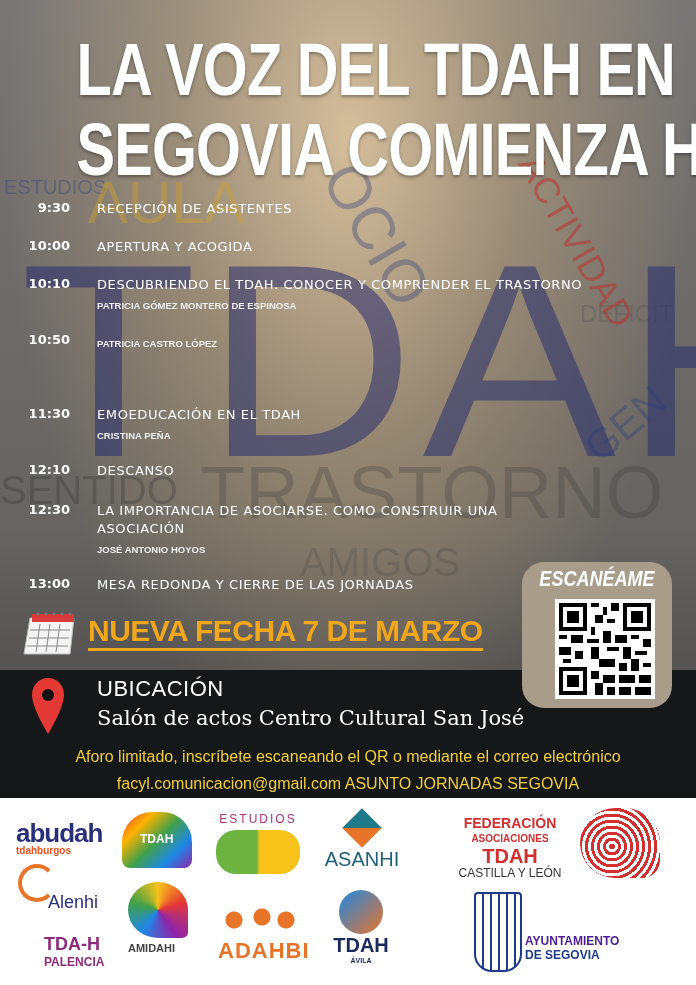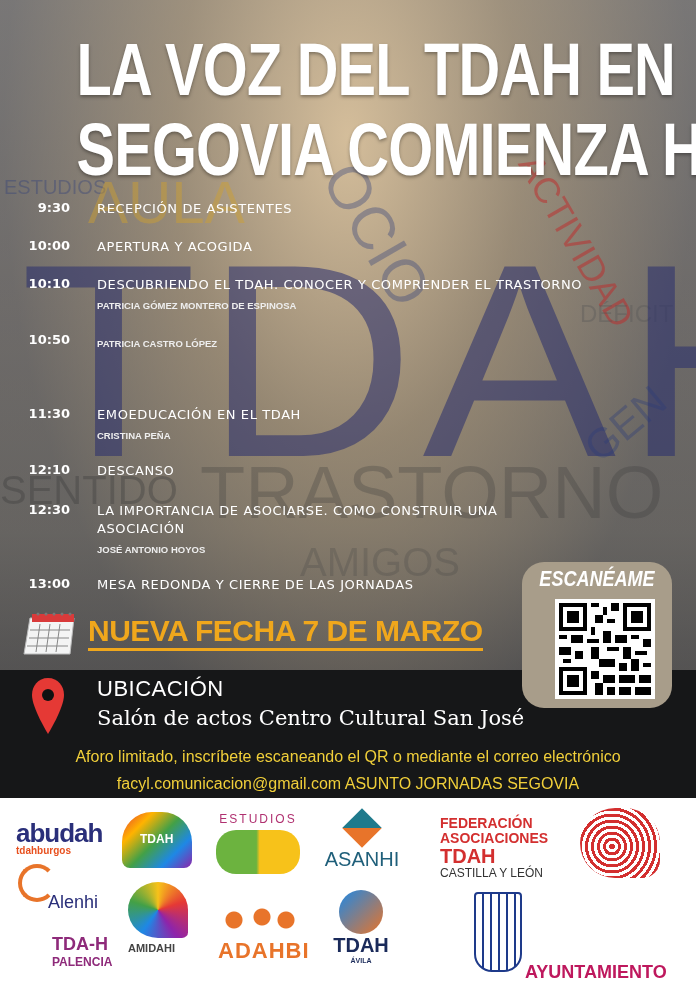--- a/index.html
+++ b/index.html
@@ -236,23 +236,23 @@
       <span style="position:absolute;left:18px;top:20px;font-size:12px;color:#fff;">TDAH</span>
     </div>
     <div class="logo" style="left:216px;top:14px;width:84px;">
       <span style="display:block;text-align:center;font-size:12px;font-weight:normal;color:#b03070;letter-spacing:2px;">ESTUDIOS</span>
       <div style="margin-top:4px;height:44px;background:linear-gradient(90deg,#6cb33f 0%,#6cb33f 48%,#f7c21a 52%,#f7c21a 100%);border-radius:20px;"></div>
     </div>
     <div class="logo" style="left:322px;top:10px;width:80px;text-align:center;">
       <div style="margin:0 auto;width:40px;height:40px;background:linear-gradient(135deg,#1f7a8c 50%,#e8742a 50%);transform:rotate(45deg) scale(0.7);"></div>
       <span style="font-size:20px;font-weight:normal;color:#1f5f7a;">ASANHI</span>
     </div>
-    <div class="logo" style="left:440px;top:18px;width:140px;text-align:left;">
+    <div class="logo" style="left:440px;top:18px;width:140px;text-align:center;">
       <span style="display:block;font-size:14px;color:#d32f2f;line-height:15px;">FEDERACIÓN</span>
-      <span style="display:block;font-size:14px;color:#d32f2f;line-height:15px;">ASOCIACIONES</span>
+      <span style="display:block;font-size:10px;color:#d32f2f;line-height:15px;">ASOCIACIONES</span>
       <span style="display:block;font-size:20px;color:#d32f2f;line-height:20px;">TDAH</span>
       <span style="display:block;font-size:12px;font-weight:normal;color:#333;line-height:14px;">CASTILLA Y LEÓN</span>
     </div>
     <div style="position:absolute;left:580px;top:10px;width:80px;height:70px;border-radius:40px 40px 20px 40px;background:repeating-radial-gradient(circle at 40% 55%, #d32f2f 0 3px, #fff 3px 6px);"></div>
 
     <div class="logo" style="left:18px;top:66px;">
       <div style="width:30px;height:30px;border:4px solid #e8742a;border-radius:50%;border-right-color:transparent;"></div>
       <span style="position:absolute;left:30px;top:28px;font-size:18px;font-weight:normal;color:#2a2f7a;">Alenhi</span>
     </div>
     <div class="logo" style="left:128px;top:84px;width:64px;height:70px;">
@@ -261,24 +261,24 @@
     </div>
     <div class="logo" style="left:218px;top:110px;">
       <div style="width:80px;height:30px;background:radial-gradient(circle at 20% 40%,#e8742a 8px,transparent 9px),radial-gradient(circle at 55% 30%,#e8742a 8px,transparent 9px),radial-gradient(circle at 85% 40%,#e8742a 8px,transparent 9px);"></div>
       <span style="font-size:22px;color:#e8742a;letter-spacing:1px;">ADAHBI</span>
     </div>
     <div class="logo" style="left:326px;top:92px;width:70px;text-align:center;">
       <div style="margin:0 auto;width:44px;height:44px;border-radius:50%;background:linear-gradient(135deg,#1e88e5,#e8742a);"></div>
       <span style="display:block;font-size:20px;color:#1a2a5a;">TDAH</span>
       <span style="display:block;font-size:7px;color:#1a2a5a;">ÁVILA</span>
     </div>
-    <div class="logo" style="left:22px;top:136px;">
+    <div class="logo" style="left:14px;top:136px;">
       <span style="display:block;font-size:18px;color:#8e2a7a;padding-left:30px;">TDA-H</span>
       <span style="display:block;font-size:12px;color:#8e2a7a;padding-left:30px;">PALENCIA</span>
     </div>
     <div style="position:absolute;left:474px;top:94px;width:44px;height:76px;border:2px solid #1e3a8a;border-radius:4px 4px 18px 18px;background:repeating-linear-gradient(90deg,#fff 0 6px,#1e3a8a 6px 8px);"></div>
     <div class="logo" style="left:525px;top:136px;">
-      <span style="display:block;font-size:18px;color:#be185d;margin-top:28px;">AYUNTAMIENTO</span>
+      <span style="display:block;font-size:12px;color:#4c1d95;">AYUNTAMIENTO</span>
       <span style="display:block;font-size:12px;color:#1e3a8a;">DE SEGOVIA</span>
     </div>
   </div>
 
 </div>
 
 </body></html>

